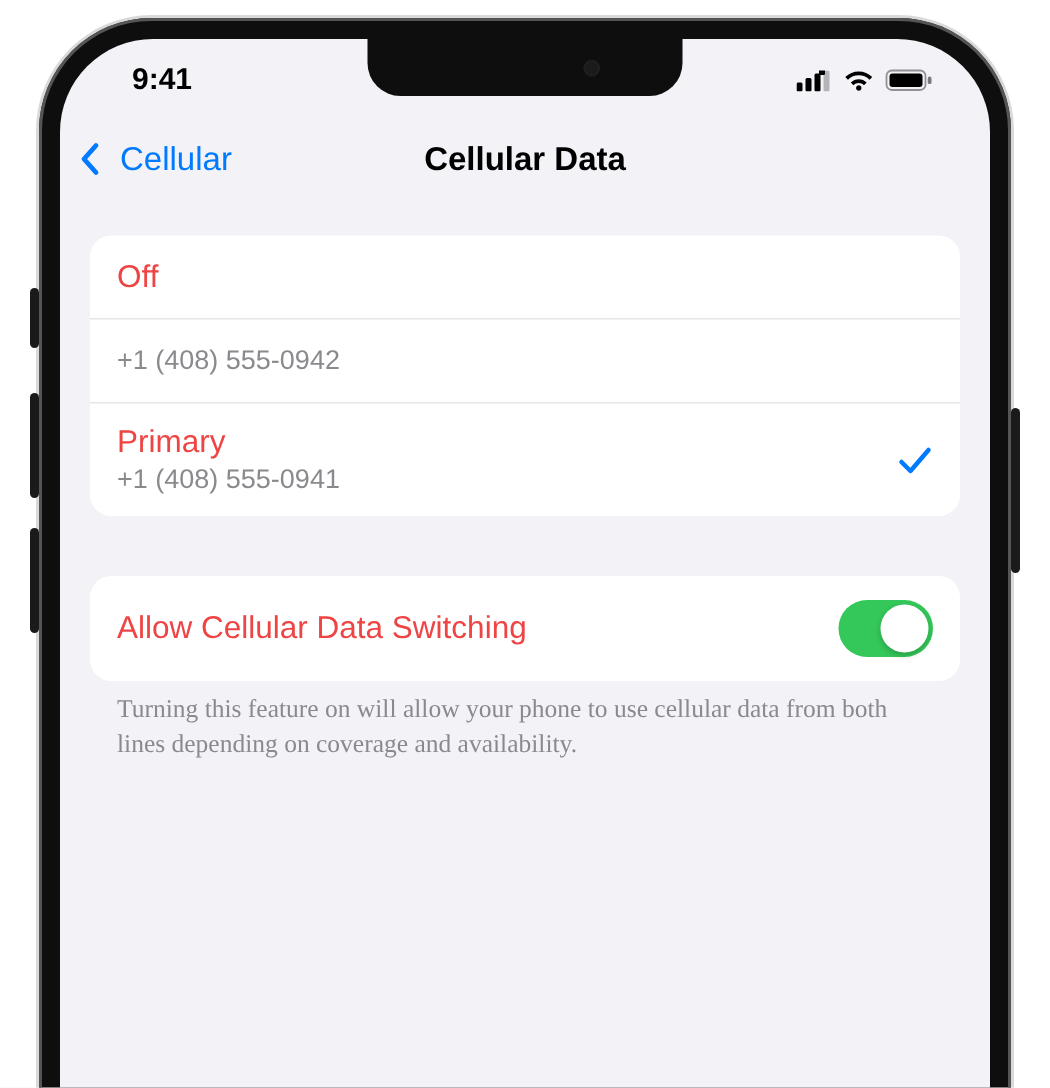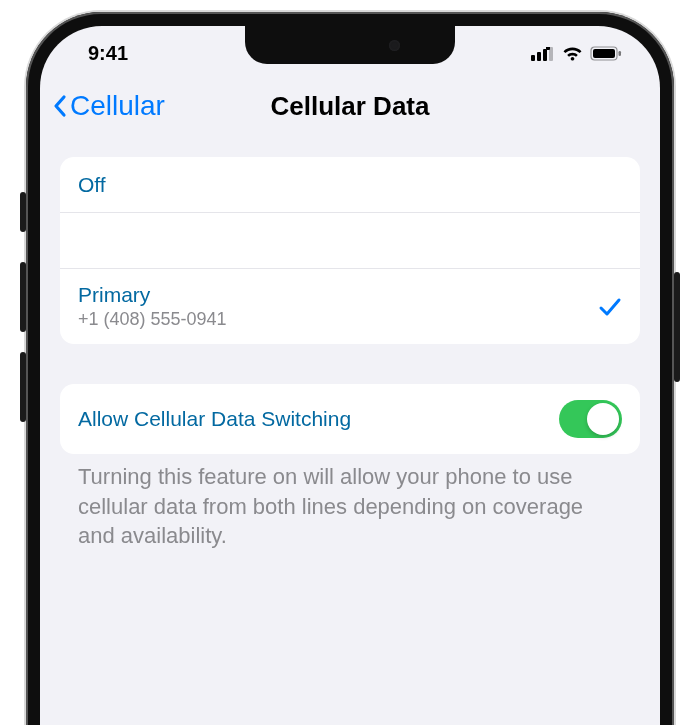--- a/index.html
+++ b/index.html
@@ -92,29 +92,29 @@
       height: 50px;
       display: flex;
       align-items: center;
       position: relative;
       padding: 0 12px;
     }
     .back-btn {
       display: flex;
       align-items: center;
       color: #007aff;
-      font-size: 28px;
-      gap: 2px;
+      font-size: 22px;
+      gap: 12px;
     }
     .back-chevron svg { display: block; }
     .nav-title {
       position: absolute;
       left: 50%;
       transform: translateX(-50%);
-      font-size: 26px;
+      font-size: 22px;
       font-weight: 600;
       color: #000;
     }
     .content {
       padding: 26px 20px 0;
     }
     .group {
       background: #fff;
       border-radius: 14px;
       overflow: hidden;
@@ -125,21 +125,21 @@
       display: flex;
       align-items: center;
       justify-content: space-between;
       border-bottom: 1px solid #e5e5ea;
       min-height: 56px;
     }
     .row:last-child { border-bottom: none; }
     .row-text { display: flex; flex-direction: column; gap: 2px; }
     .row-title {
       font-size: 21px;
-      color: #0369a1;
+      color: #ef4444;
       font-weight: 400;
     }
     .row-sub {
       font-size: 18px;
       color: #8a8a8e;
     }
     .checkmark svg { display: block; }
     .toggle {
       width: 63px;
       height: 38px;
@@ -153,23 +153,24 @@
       right: 3px;
       top: 3px;
       width: 32px;
       height: 32px;
       background: #fff;
       border-radius: 50%;
       box-shadow: 0 2px 4px rgba(0,0,0,0.2);
     }
     .footer-text {
       padding: 8px 18px 0;
-      font-size: 22px;
+      font-size: 17px;
       color: #8a8a8e;
       line-height: 1.35;
+      font-family: Liberation Serif, serif;
     }
   </style>
 </head>
 <body>
 
 <div class="phone-frame">
   <div class="side-btn l1"></div>
   <div class="side-btn l2"></div>
   <div class="side-btn l3"></div>
   <div class="side-btn r"></div>
@@ -220,20 +221,21 @@
 
     <div class="content">
       <div class="group">
         <div class="row">
           <div class="row-text">
             <span class="row-title">Off</span>
           </div>
         </div>
         <div class="row">
           <div class="row-text">
+            <span class="row-sub">+1 (408) 555-0942</span>
           </div>
         </div>
         <div class="row">
           <div class="row-text">
             <span class="row-title">Primary</span>
             <span class="row-sub">+1 (408) 555-0941</span>
           </div>
           <span class="checkmark">
             <svg width="24" height="22" viewBox="0 0 24 22">
               <polyline points="3,12 9,18 21,4" fill="none" stroke="#007aff" stroke-width="3" stroke-linecap="round" stroke-linejoin="round"></polyline>

